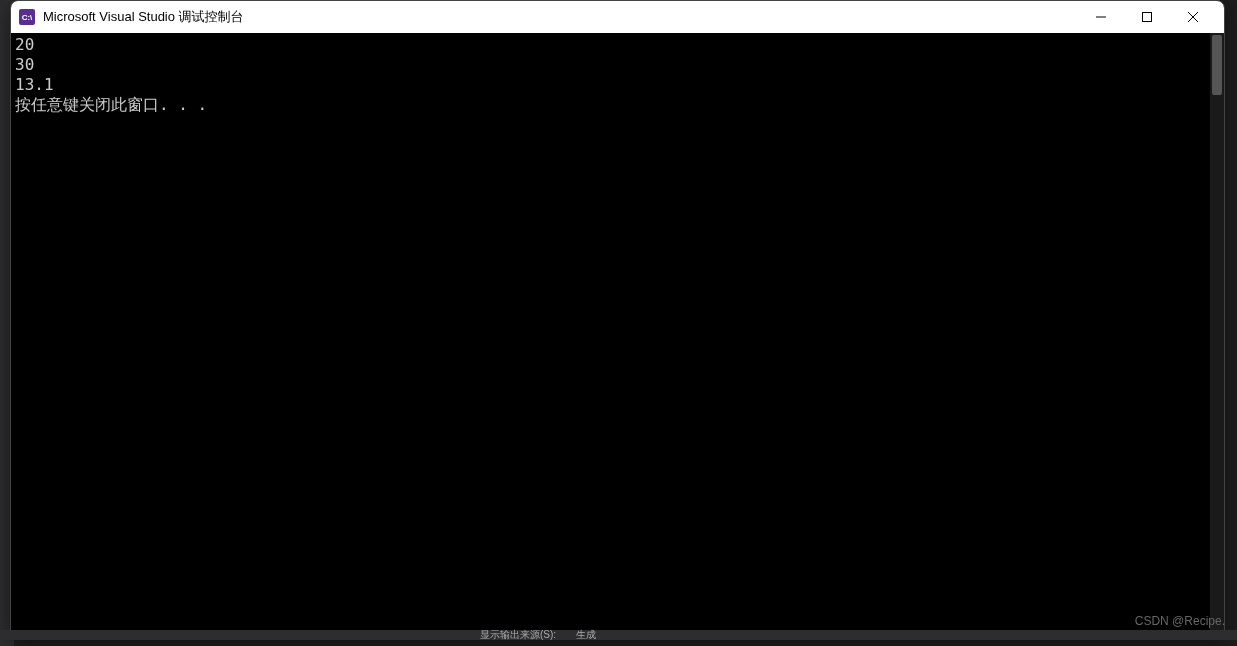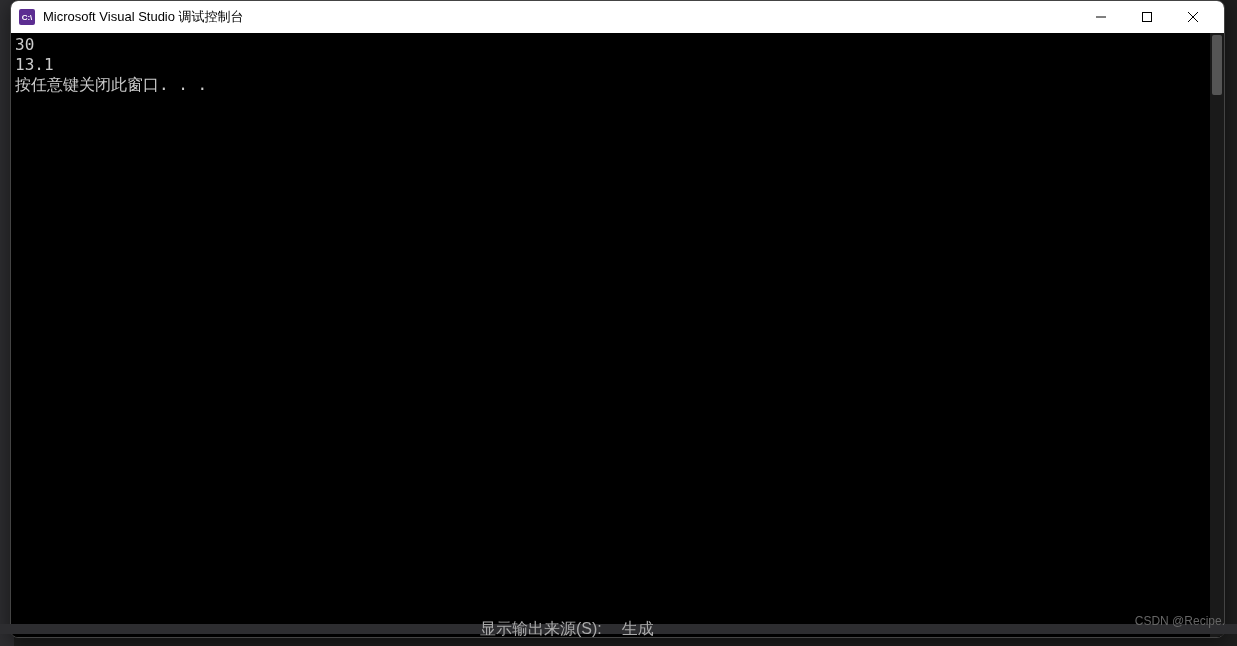--- a/index.html
+++ b/index.html
@@ -117,27 +117,27 @@
       position: absolute;
       right: 12px;
       bottom: 18px;
       font-size: 12px;
       color: #666;
       font-family: Liberation Sans, sans-serif;
     }
     .bottom-strip {
       position: absolute;
       left: 0;
-      bottom: 12px;
+      bottom: 6px;
       width: 100%;
       height: 10px;
       background: #2d2d30;
       display: flex;
       align-items: center;
-      font-size: 16px;
+      font-size: 10px;
       color: #aaa;
       padding-left: 480px;
       gap: 20px;
     }
   </style>
 </head>
 <body>
 
 <div class="bg-editor">
 </div>
@@ -161,20 +161,21 @@
       </div>
       <div class="win-btn close">
         <svg width="10" height="10" viewBox="0 0 10 10">
           <line x1="0" y1="0" x2="10" y2="10" stroke="currentColor" stroke-width="1"></line>
           <line x1="10" y1="0" x2="0" y2="10" stroke="currentColor" stroke-width="1"></line>
         </svg>
       </div>
     </div>
   </div>
   <div class="console-body">
+    <div class="console-line">20</div>
     <div class="console-line">30</div>
     <div class="console-line">13.1</div>
     <div class="console-line"></div>
     <div class="console-line">按任意键关闭此窗口. . .</div>
   </div>
   <div class="console-scrollbar">
     <div class="scroll-thumb"></div>
   </div>
 </div>
 

